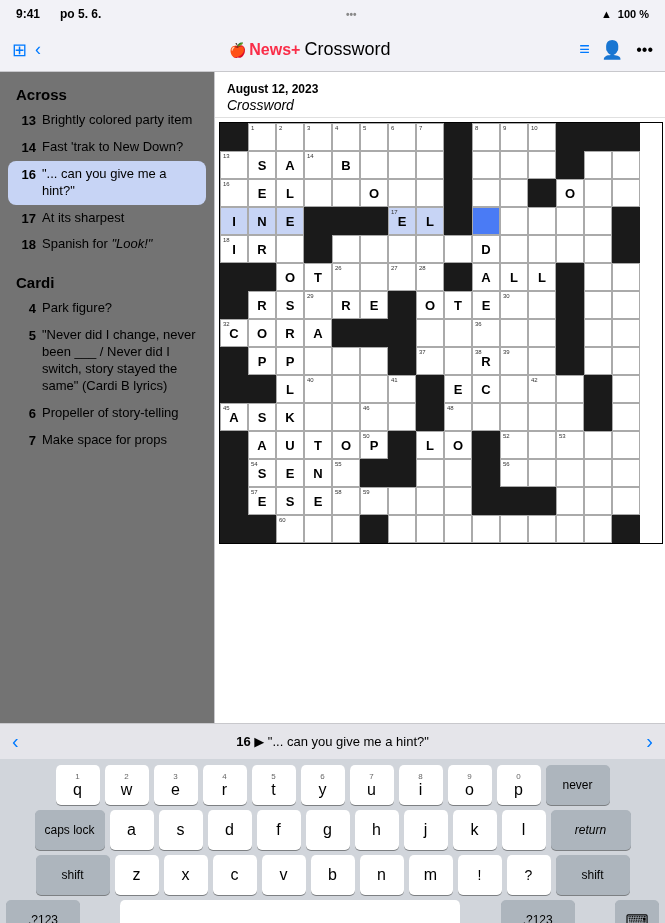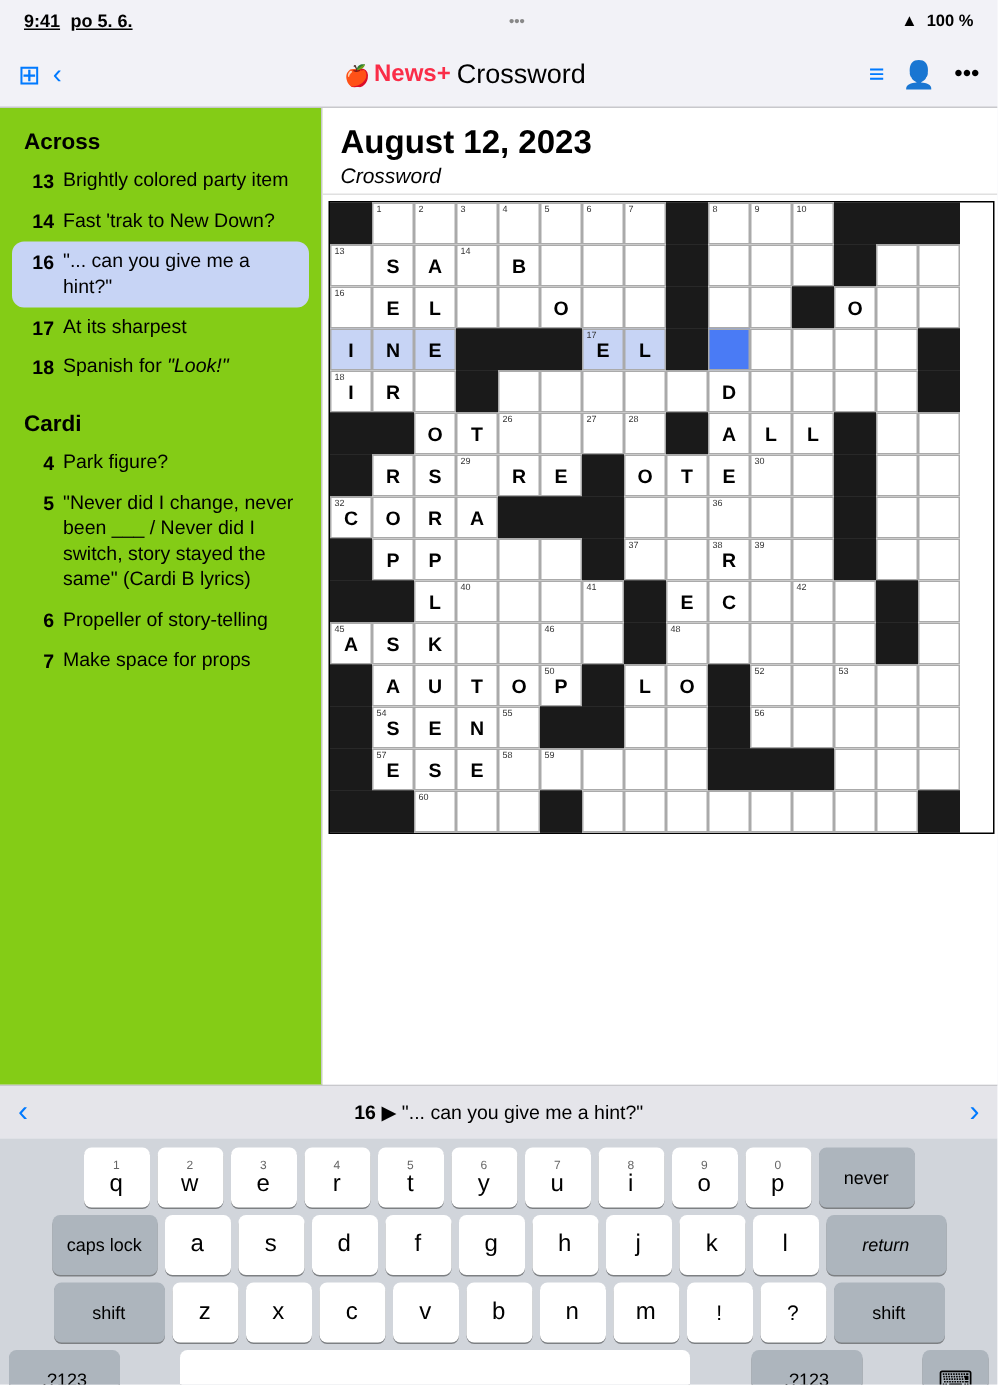--- a/index.html
+++ b/index.html
@@ -17,21 +17,21 @@
     .status-bar {
       background: #f2f2f7;
       height: 28px;
       display: flex;
       align-items: center;
       justify-content: space-between;
       padding: 0 16px;
       font-size: 12px;
       font-weight: 600;
     }
-    .status-left { display: flex; gap: 7px; align-items: center; text-decoration: underline; }
+    .status-left { display: flex; gap: 20px; align-items: center; }
     .status-right { display: flex; gap: 6px; align-items: center; font-size: 11px; }
 
     
     .nav-bar {
       background: #f2f2f7;
       height: 44px;
       display: flex;
       align-items: center;
       justify-content: space-between;
       padding: 0 12px;
@@ -55,21 +55,21 @@
     
     .main-container {
       display: flex;
       height: calc(100% - 28px - 44px - 200px);
       background: #fff;
     }
 
     
     .clue-sidebar {
       width: 215px;
-      background: #84cc16;
+      background: #737373;
       overflow-y: auto;
       border-right: 0.5px solid #c8c8cc;
       padding: 8px 0;
     }
     .clue-section-header {
       font-size: 15px;
       font-weight: 700;
       color: #000;
       padding: 6px 16px 4px 16px;
     }
@@ -110,21 +110,21 @@
       display: flex;
       flex-direction: column;
       background: #fff;
       overflow: hidden;
     }
     .puzzle-header {
       padding: 10px 12px 4px 12px;
       border-bottom: 0.5px solid #e0e0e0;
     }
     .puzzle-title {
-      font-size: 22px;
+      font-size: 12px;
       font-weight: 700;
       color: #000;
     }
     .puzzle-subtitle {
       font-size: 14px;
       color: #000;
       font-style: italic;
       margin-top: 1px;
     }
     .puzzle-meta {

